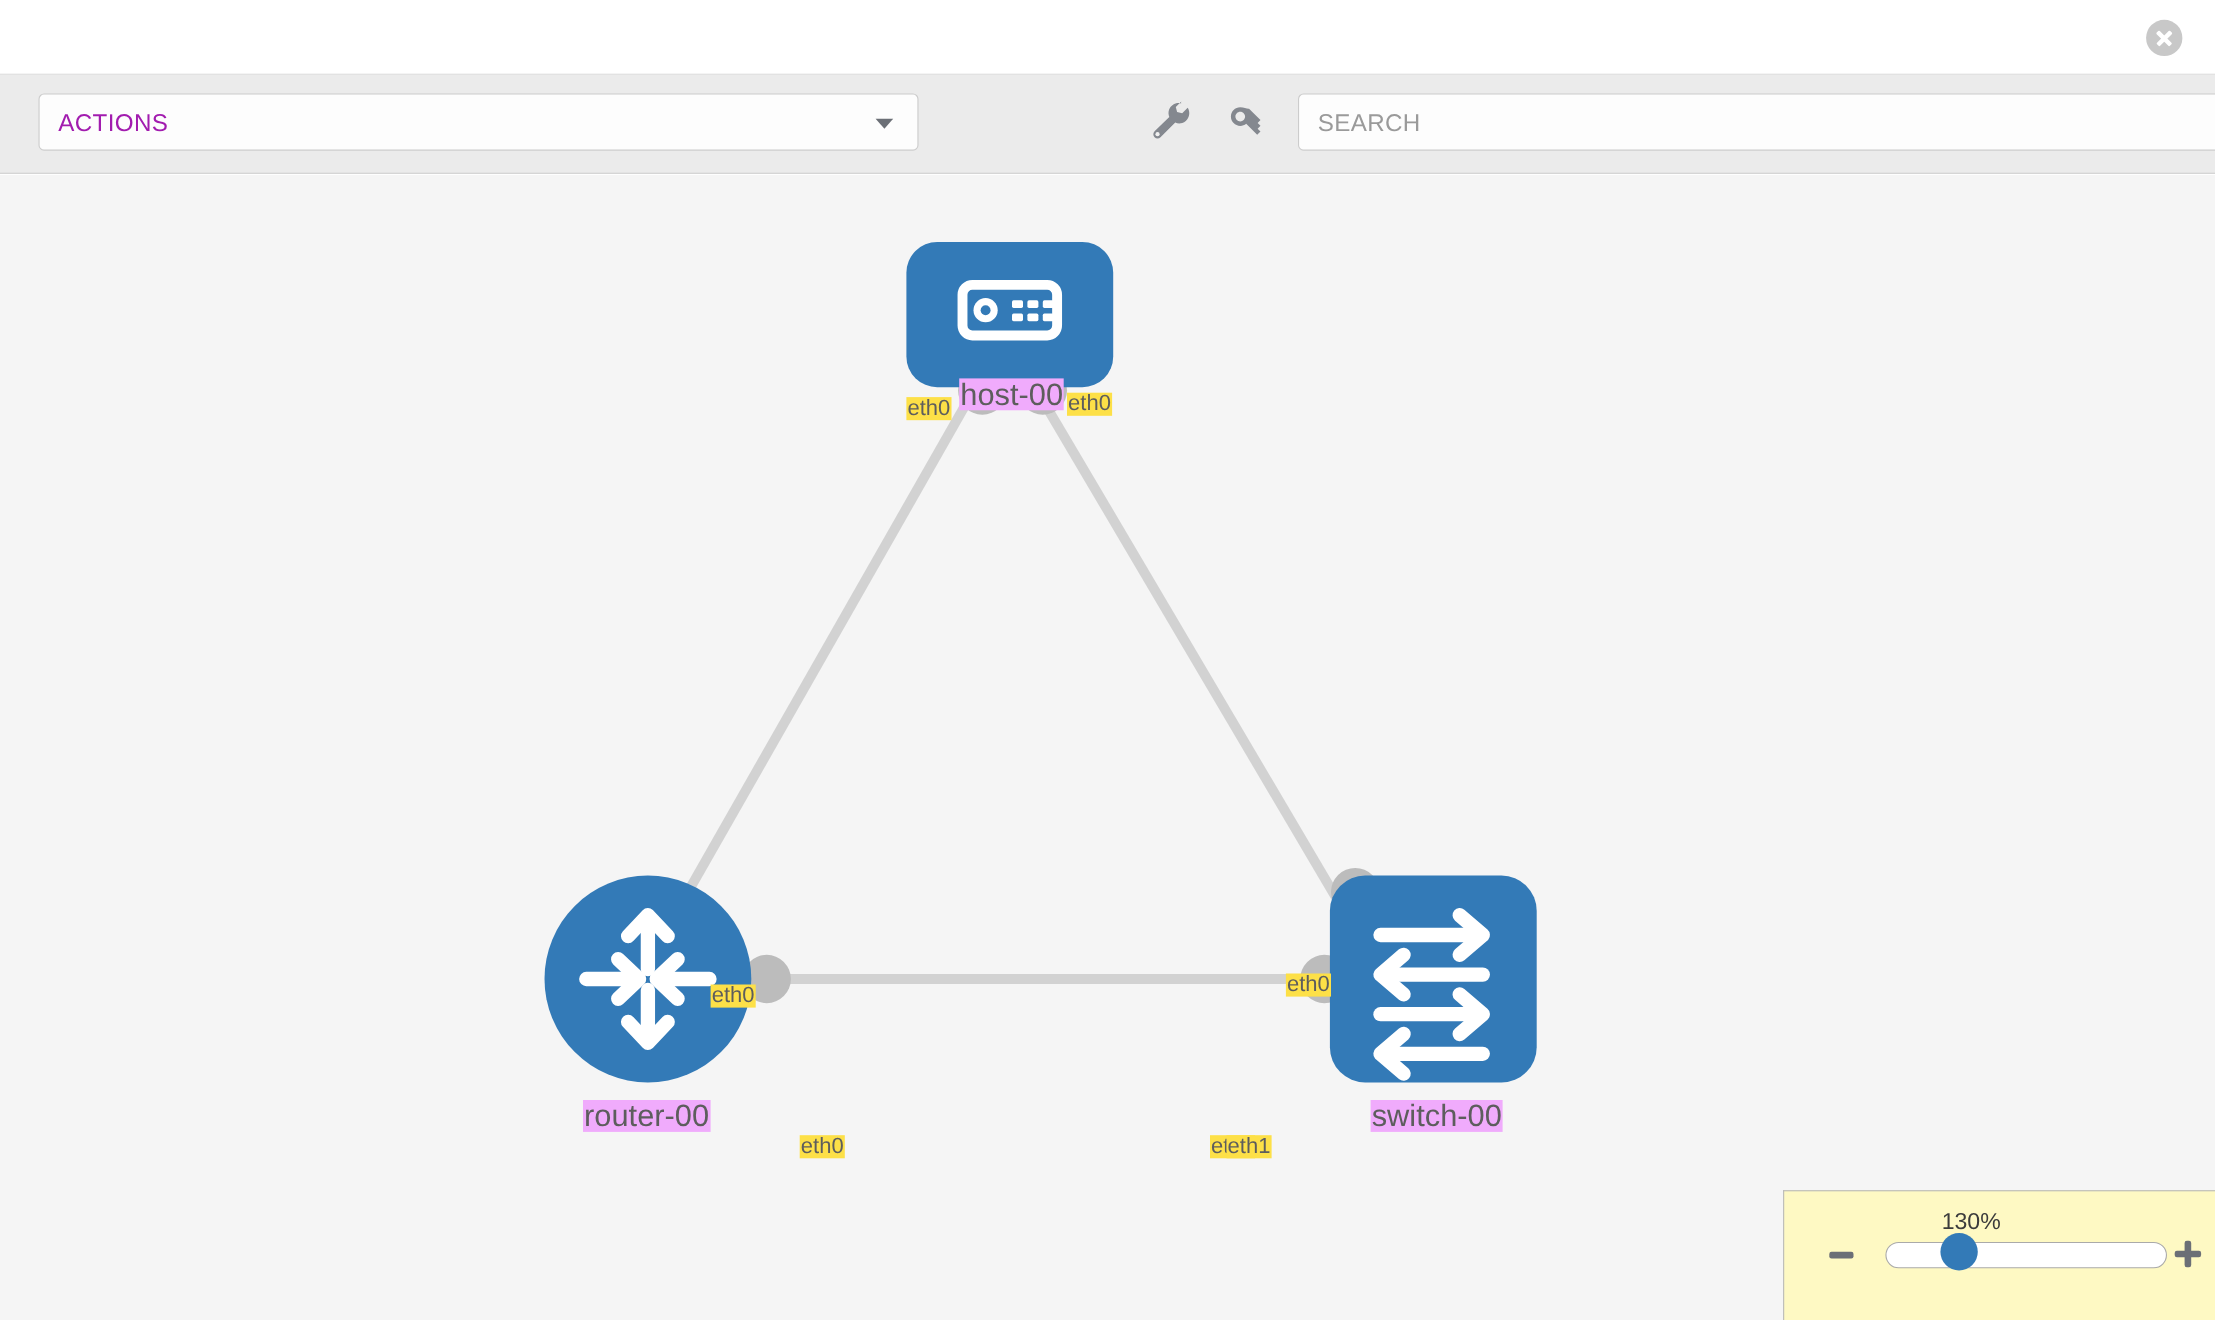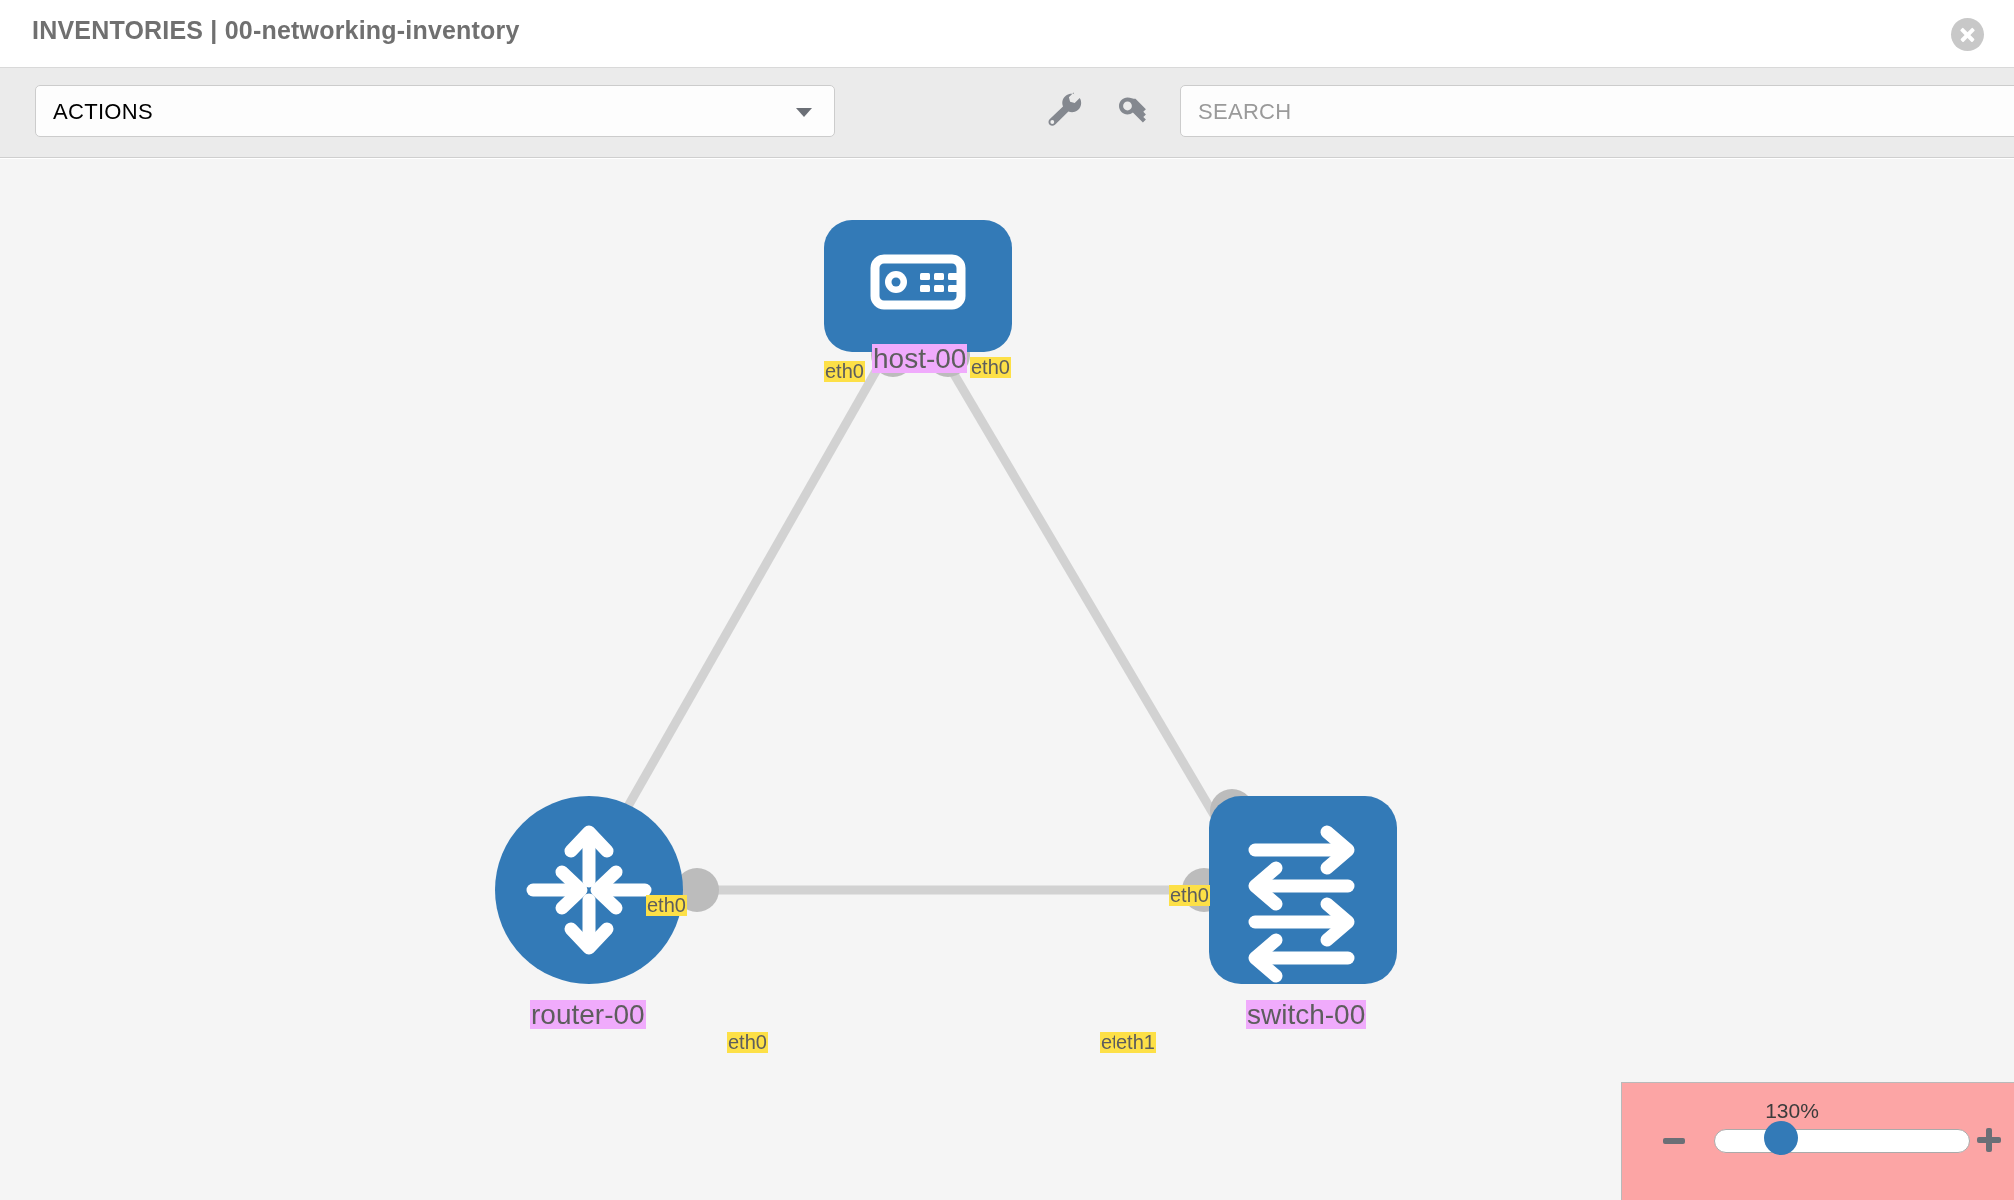--- a/index.html
+++ b/index.html
@@ -61,21 +61,21 @@
     width: 800px; height: 52px;
     background: #fdfdfd;
     border: 1px solid #cccccc;
     border-radius: 5px;
     cursor: pointer;
   }
   .actions-label {
     position: absolute;
     left: 17px; top: 13px;
     font-size: 22px;
-    color: #000000;
+    color: #a21caf;
     letter-spacing: .3px;
   }
   .caret {
     position: absolute;
     right: 22px; top: 22px;
     width: 0; height: 0;
     border-left: 8px solid transparent;
     border-right: 8px solid transparent;
     border-top: 9px solid #6b6f76;
   }
@@ -139,21 +139,21 @@
     white-space: nowrap;
     line-height: 1.05;
     padding: 0 1px;
   }
 
   
   .zoom-panel {
     position: absolute;
     left: 1621px; top: 1082px;
     width: 393px; height: 118px;
-    background: #fca5a5;
+    background: #fef9c3;
     border-top: 1px solid #b9b9b9;
     border-left: 1px solid #b9b9b9;
   }
   .zoom-value {
     position: absolute;
     left: 0; top: 16px;
     width: 340px;
     text-align: center;
     font-size: 21px;
     color: #3c3c3c;
@@ -196,21 +196,20 @@
     width: 34px; height: 34px;
     border-radius: 50%;
     background: #337ab7;
     cursor: grab;
   }
 </style>
 </head>
 <body>
 
 <div class="titlebar">
-  <div class="page-title">INVENTORIES | 00-networking-inventory</div>
   <div class="close-btn"></div>
 </div>
 
 <div class="toolbar"></div>
 
 <div class="actions-select">
   <span class="actions-label">ACTIONS</span>
   <span class="caret"></span>
 </div>
 

